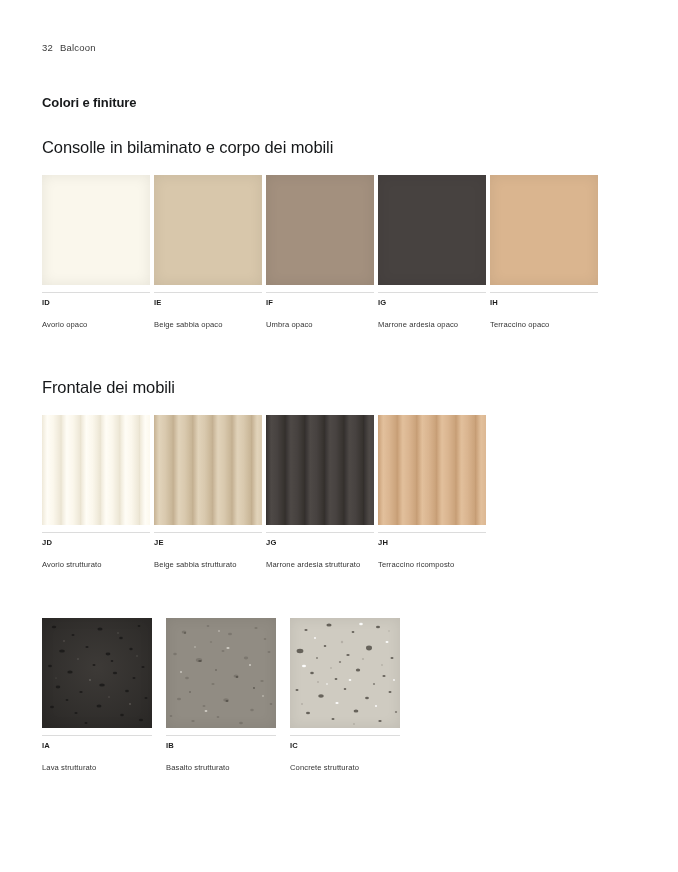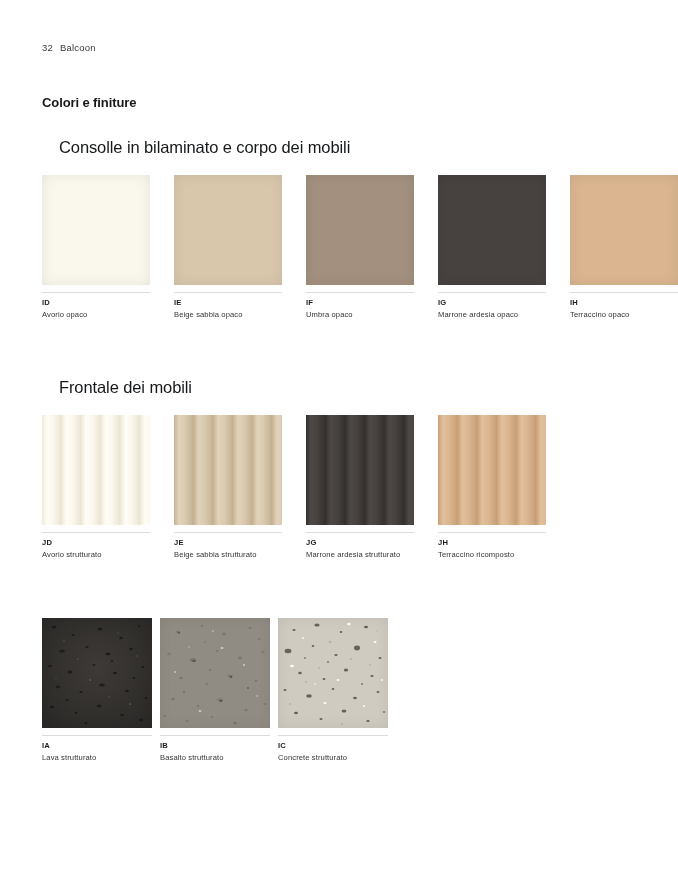--- a/index.html
+++ b/index.html
@@ -44,59 +44,59 @@
   .section{
     position:absolute;
     left:42px;
     width:594px;
   }
   .section-title{
     font-size:16.5px;
     font-weight:400;
     letter-spacing:-.1px;
     color:#16181a;
-    margin:0 0 18px 17px;
+    margin:0 0 18px 0;
   }
   
   .row{
     display:flex;
-    gap:24px;
+    gap:4px;
   }
   .cell{
     width:108px;
     flex:0 0 108px;
   }
   .swatch{
     width:108px;height:110px;
     position:relative;
     overflow:hidden;
     background:#eee;
   }
   .swatch.sq{height:110px;}
   .swatch.stone{width:110px;height:110px;}
   .cell.stone{width:110px;flex:0 0 110px;}
-  .row.stones{gap:8px;}
+  .row.stones{gap:14px;}
   .meta{
     border-top:1px solid #dcdcdc;
     margin-top:7px;
     padding-top:6px;
   }
   .code{
     font-size:7.6px;
     font-weight:700;
     letter-spacing:.25px;
     color:#1b1b1b;
     line-height:1.15;
   }
   .desc{
     font-size:7.6px;
     font-weight:400;
     letter-spacing:.1px;
     color:#343434;
-    margin-top:2px;
+    margin-top:12px;
     line-height:1.2;
     white-space:nowrap;
   }
   
   .ribbed{
     background-repeat:repeat-x;
     background-size:19.6px 100%;
   }
   .speckle{position:absolute;inset:0;}
   .vig{

